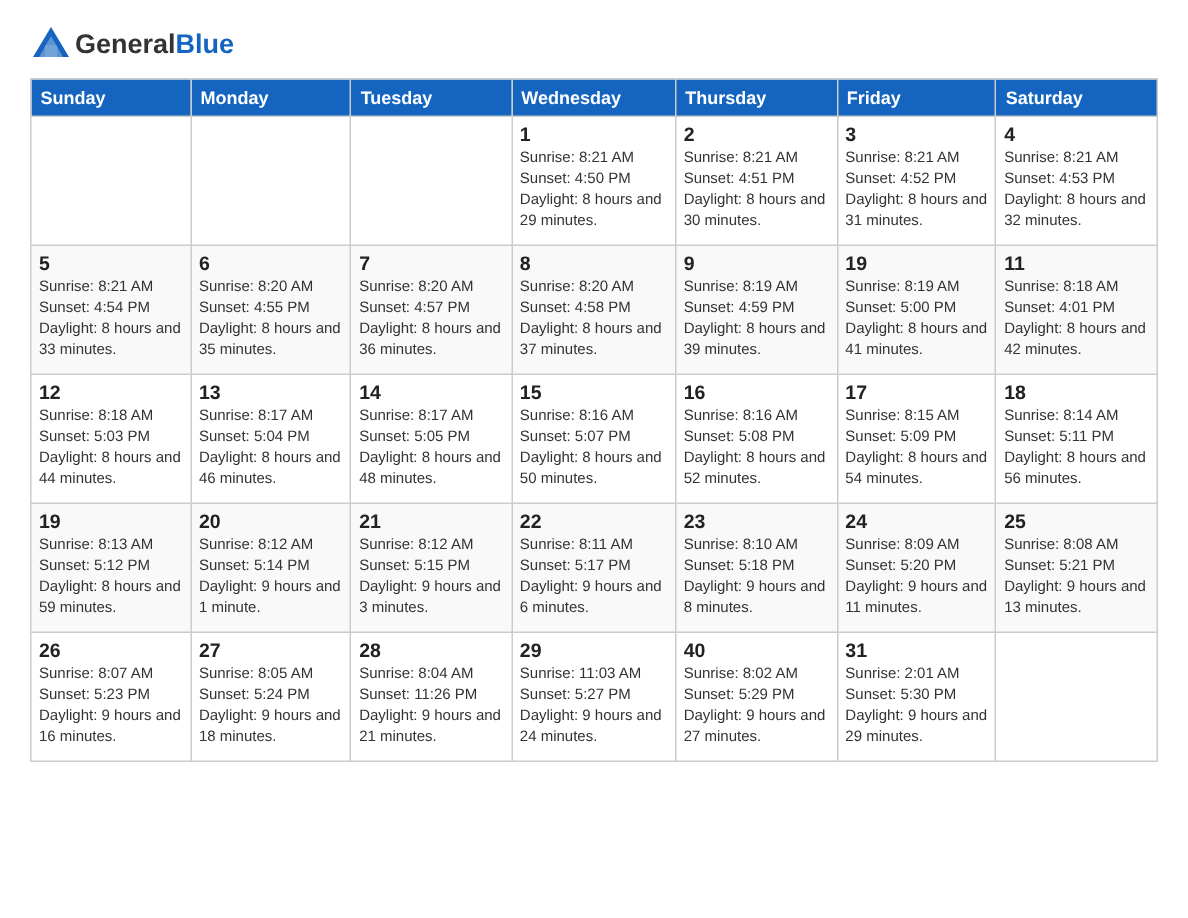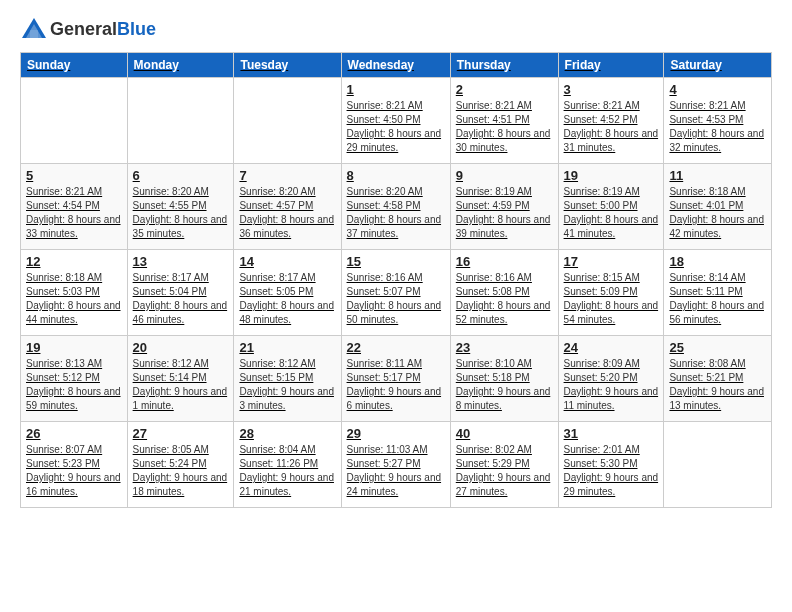--- a/index.html
+++ b/index.html
@@ -46,21 +46,20 @@
       line-height: 1.1;
     }
     .cal-subtitle {
       font-size: 15px;
       color: #444;
     }
     .calendar {
       width: 100%;
       border-collapse: collapse;
       font-size: 10.5px;
-      text-decoration: underline;
     }
     .calendar th {
       background: #1565c0;
       color: #fff;
       text-align: left;
       padding: 5px 6px;
       font-size: 12px;
       font-weight: bold;
       border: 1px solid #ccc;
     }

